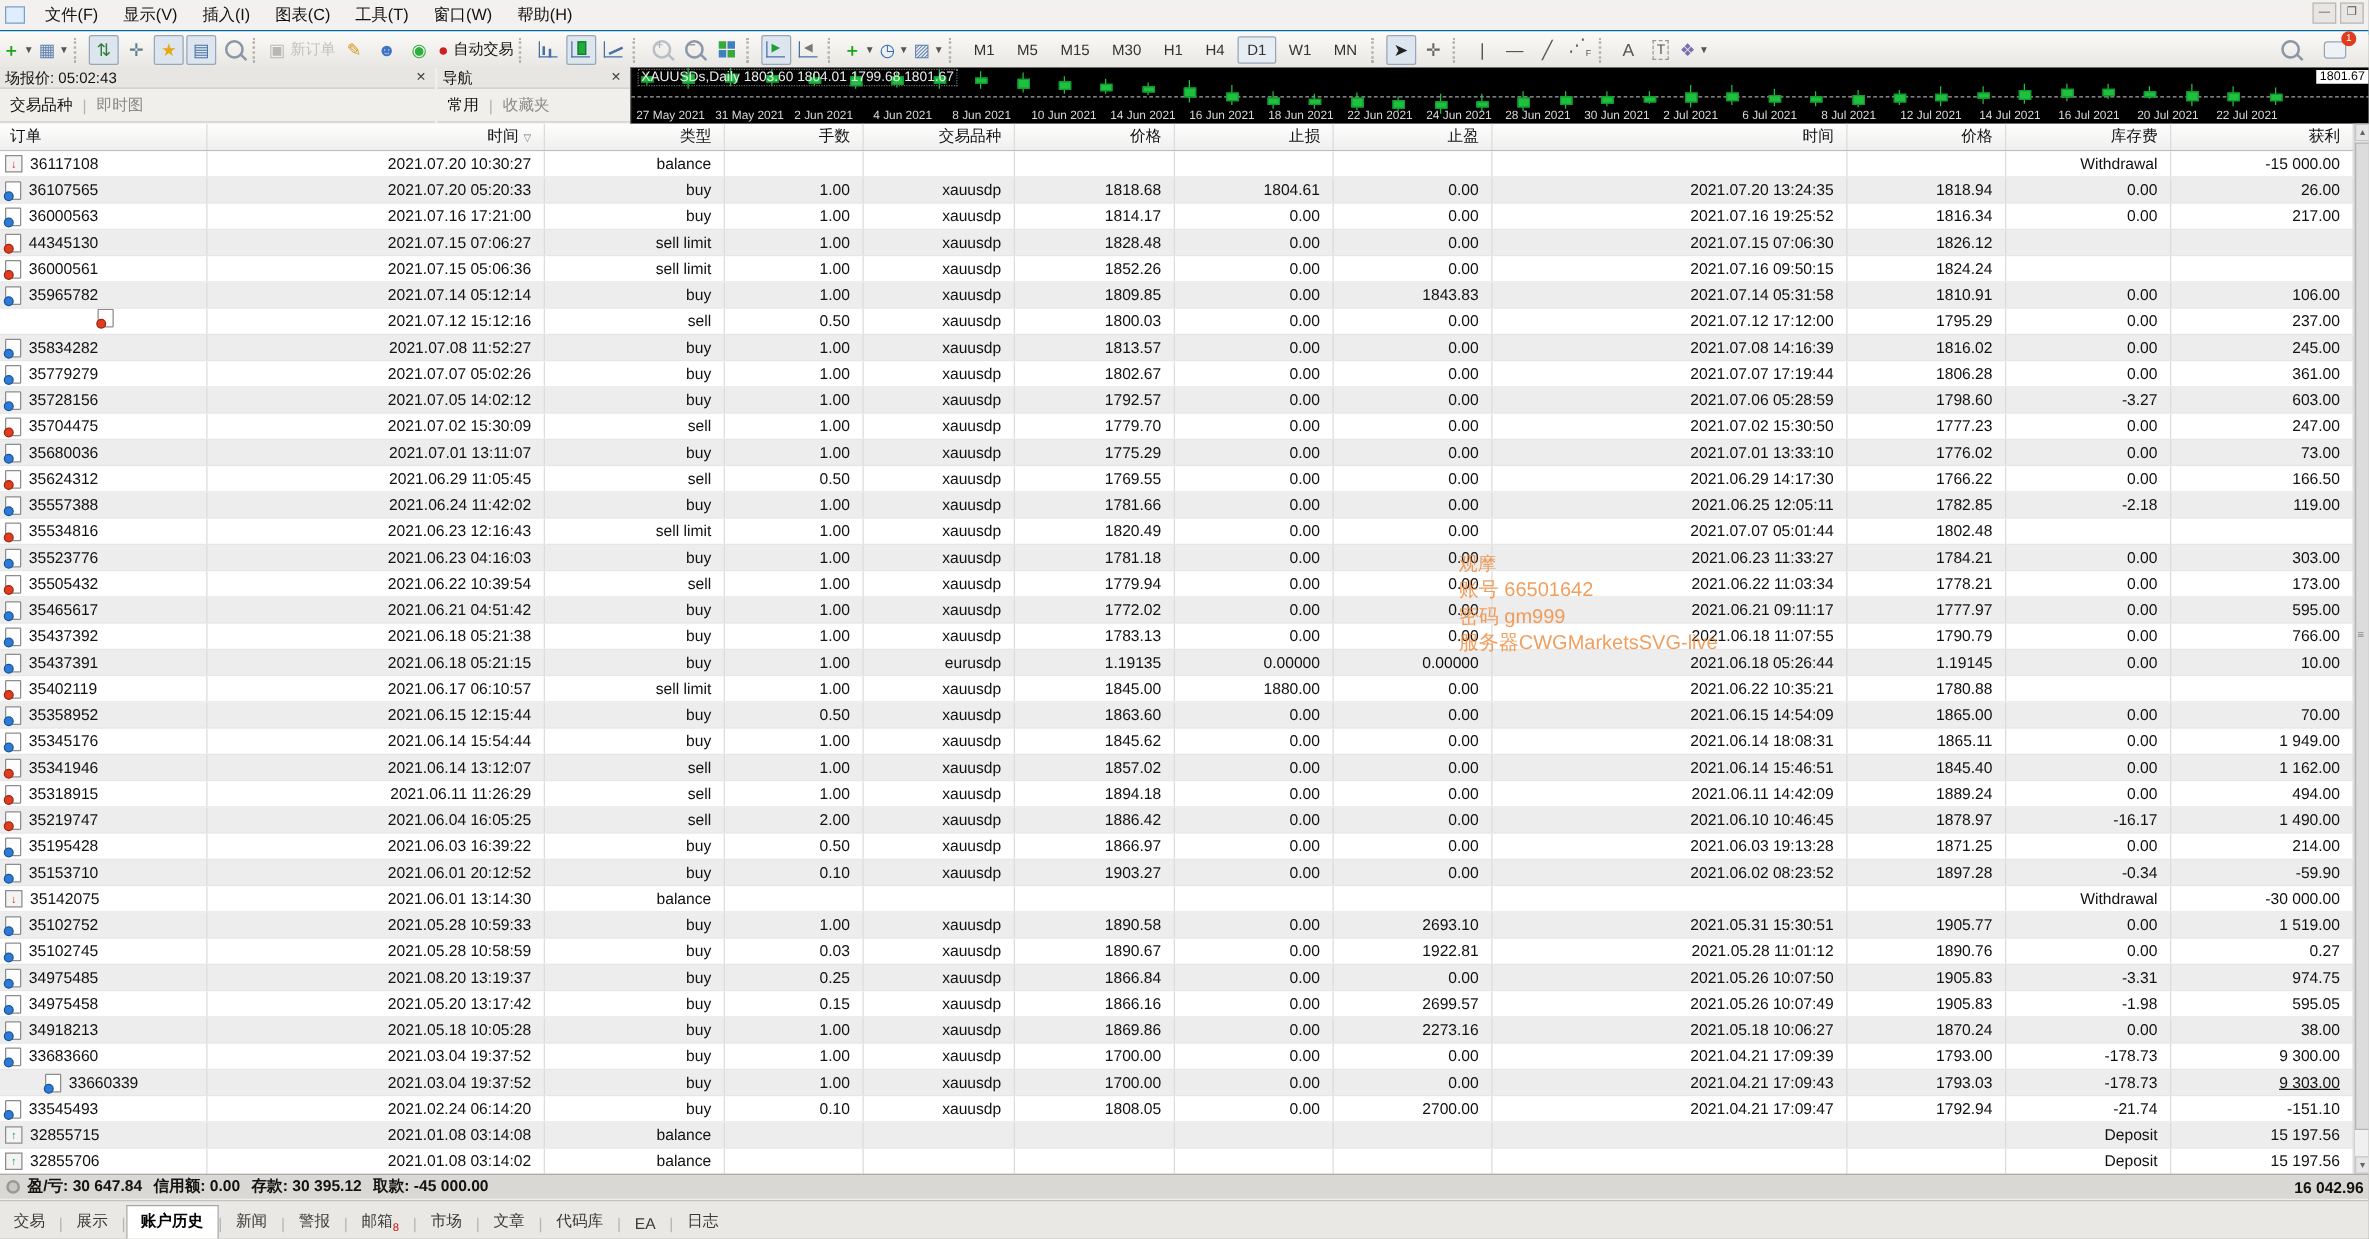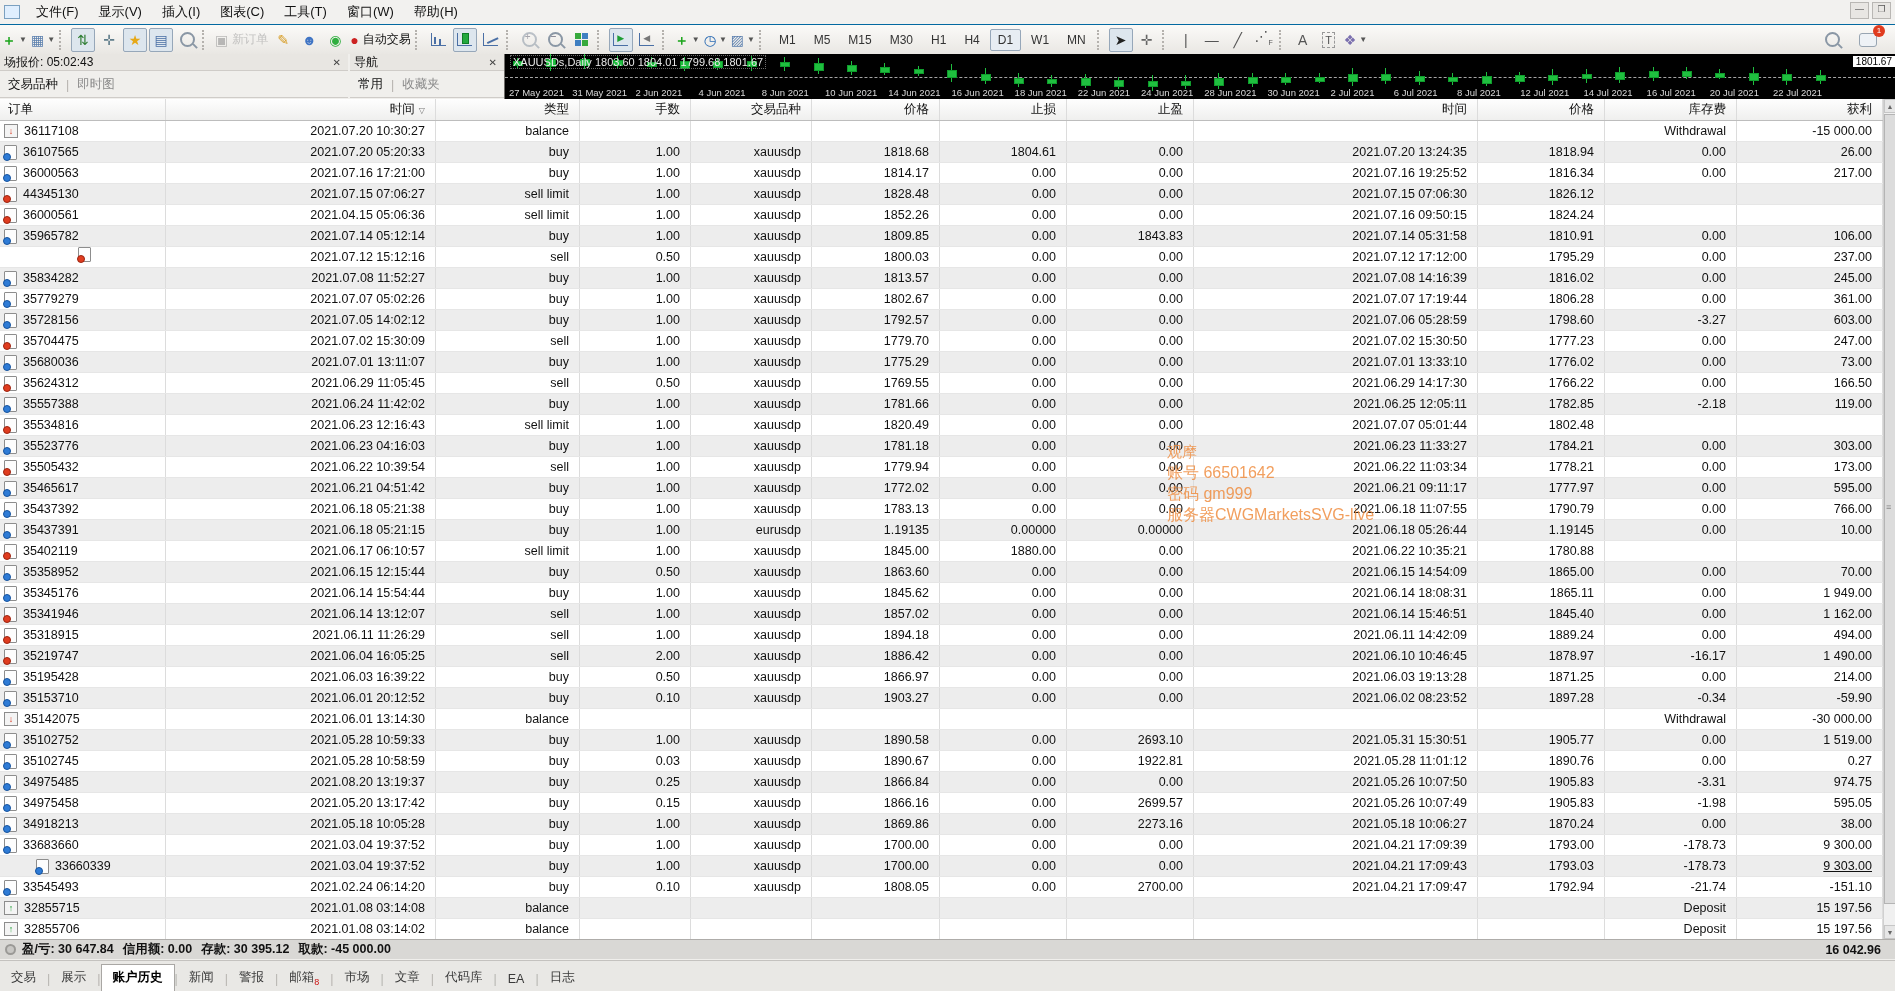--- a/index.html
+++ b/index.html
@@ -103,21 +103,21 @@
   #watermark{position:absolute;left:1167px;top:441px;color:#ef8a3b;opacity:.82;z-index:9;
              font-size:16px;line-height:21px;white-space:nowrap;}
   #watermark .wl0{font-size:15px;}
   
   #summary{position:absolute;left:0;top:939px;width:100%;height:20px;background:#d9d8d5;
            border-top:1px solid #aeaca9;display:flex;align-items:center;
            font-size:12.5px;font-weight:bold;box-sizing:border-box;}
   #sumicon{width:11px;height:11px;border:2px solid #9a9996;border-radius:50%;margin:0 6px 0 5px;
            box-sizing:border-box;background:#c8c7c4;}
   .sumseg{margin-right:9px;}
-  #sumtotal{margin-left:auto;margin-right:14px;}
+  #sumtotal{margin-left:auto;margin-right:4px;}
   
   #tabbar{position:absolute;left:0;top:960px;width:100%;height:31px;background:#e9e8e5;
           border-top:1px solid #c4c2bf;display:flex;align-items:flex-end;font-size:12.5px;}
   .btab{padding:4px 11px 6px;color:#3a3a3a;position:relative;margin-top:3px;}
   .btab.active{background:#fff;border:1px solid #a9a7a4;border-bottom:none;font-weight:bold;color:#000;}
   .btabsep{color:#b7b5b1;padding-bottom:6px;}
   .tabbadge{color:#cc1111;font-size:9px;vertical-align:sub;}
 </style>
 </head>
 <body>
@@ -503,21 +503,21 @@
           <div class="tcell" style="width: 284px;">2021.07.15 07:06:30</div>
           <div class="tcell" style="width: 127px;">1826.12</div>
           <div class="tcell" style="width: 132px;"></div>
           <div class="tcell" style="width: 146px;"></div>
         </div>
         <div class="trow odd">
           <div class="tcell c0" style="width: 166px;">
             <span class="ic doc doc-red"></span>
             <span>36000561</span>
           </div>
-          <div class="tcell" style="width: 270px;">2021.04.15 05:06:36</div>
+          <div class="tcell" style="width: 270px;">2021.07.15 05:06:36</div>
           <div class="tcell" style="width: 144px;">sell limit</div>
           <div class="tcell" style="width: 111px;">1.00</div>
           <div class="tcell" style="width: 121px;">xauusdp</div>
           <div class="tcell" style="width: 128px;">1852.26</div>
           <div class="tcell" style="width: 127px;">0.00</div>
           <div class="tcell" style="width: 127px;">0.00</div>
           <div class="tcell" style="width: 284px;">2021.07.16 09:50:15</div>
           <div class="tcell" style="width: 127px;">1824.24</div>
           <div class="tcell" style="width: 132px;"></div>
           <div class="tcell" style="width: 146px;"></div>

